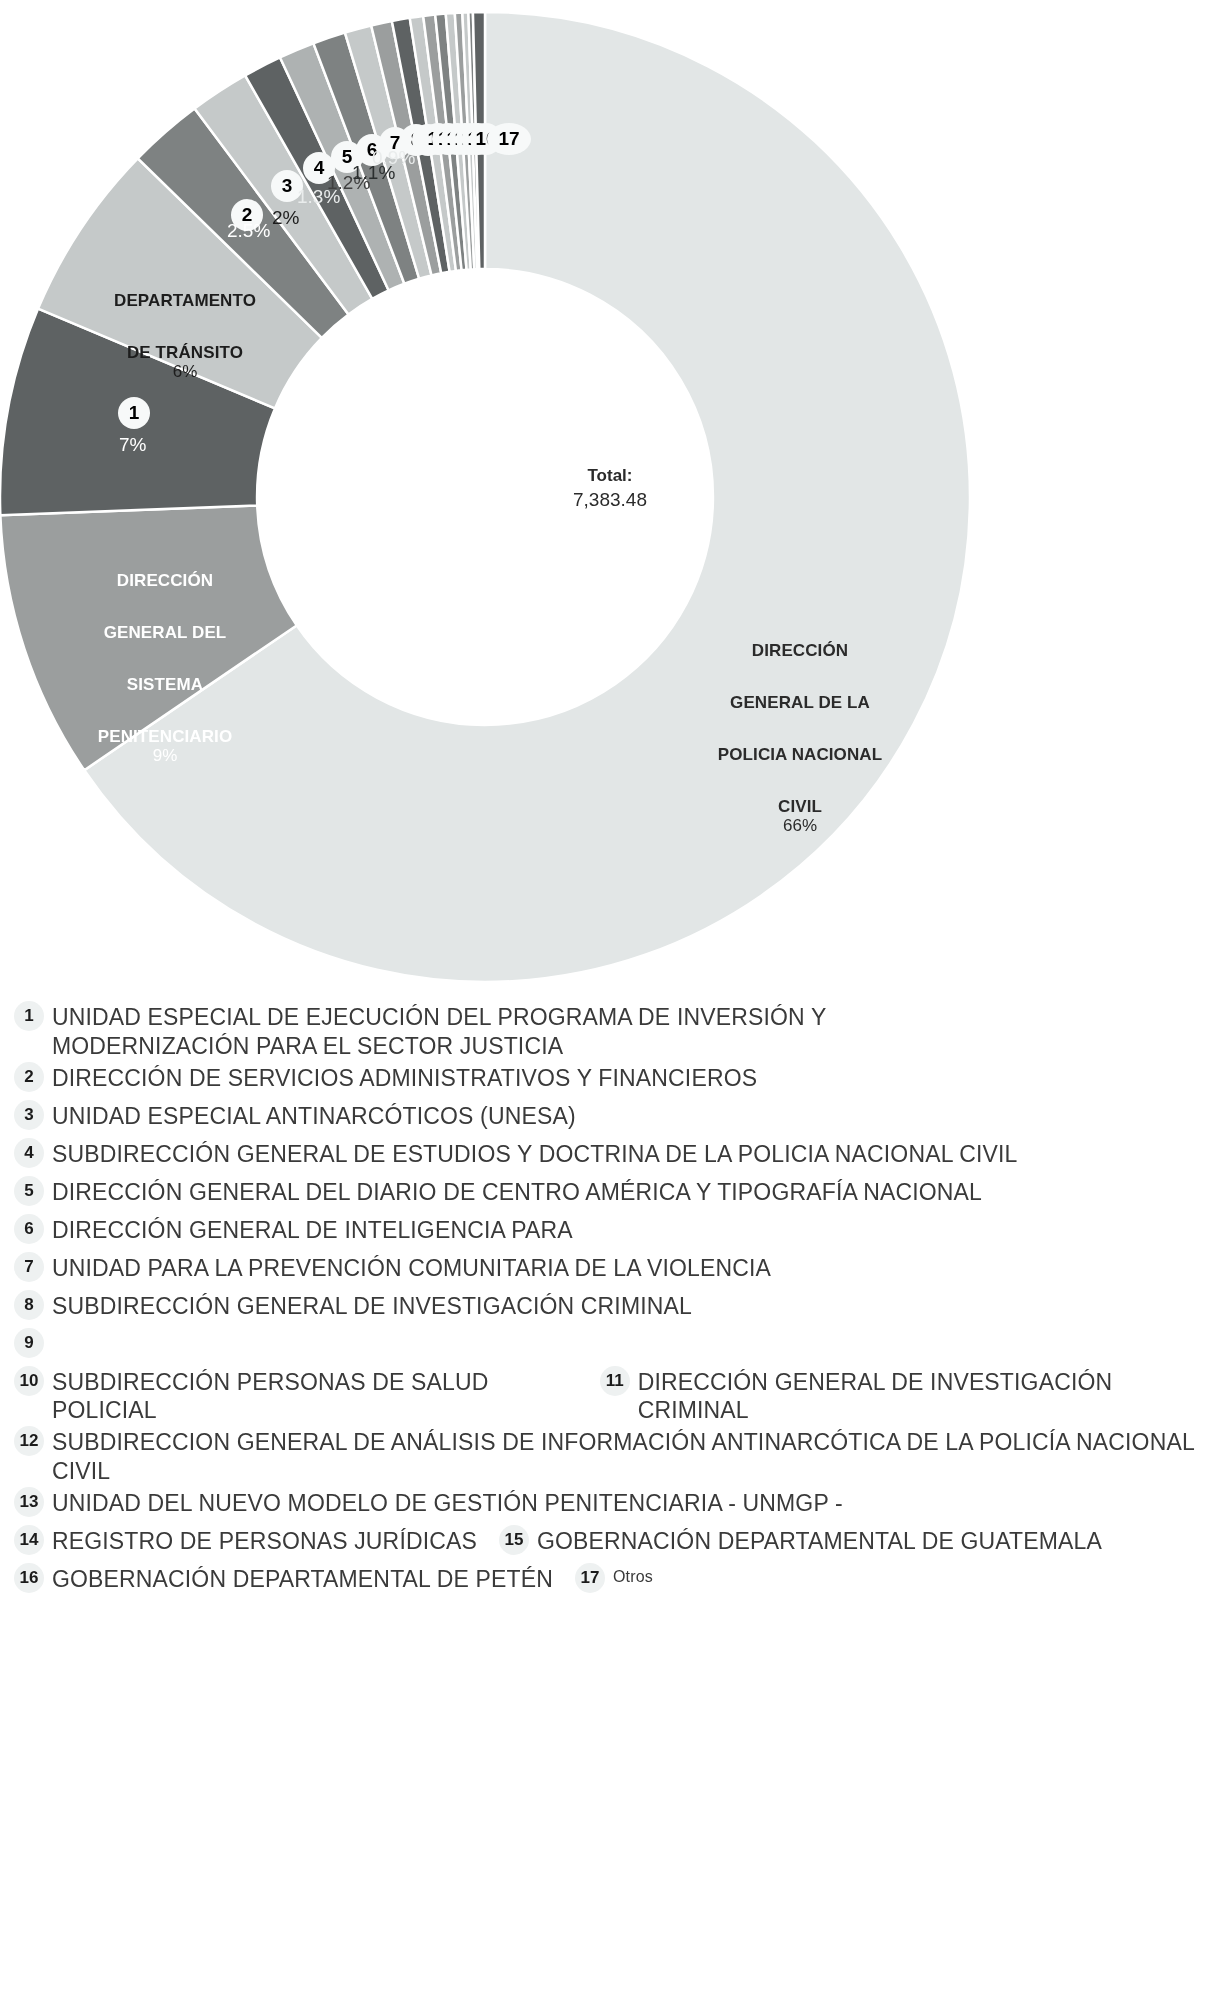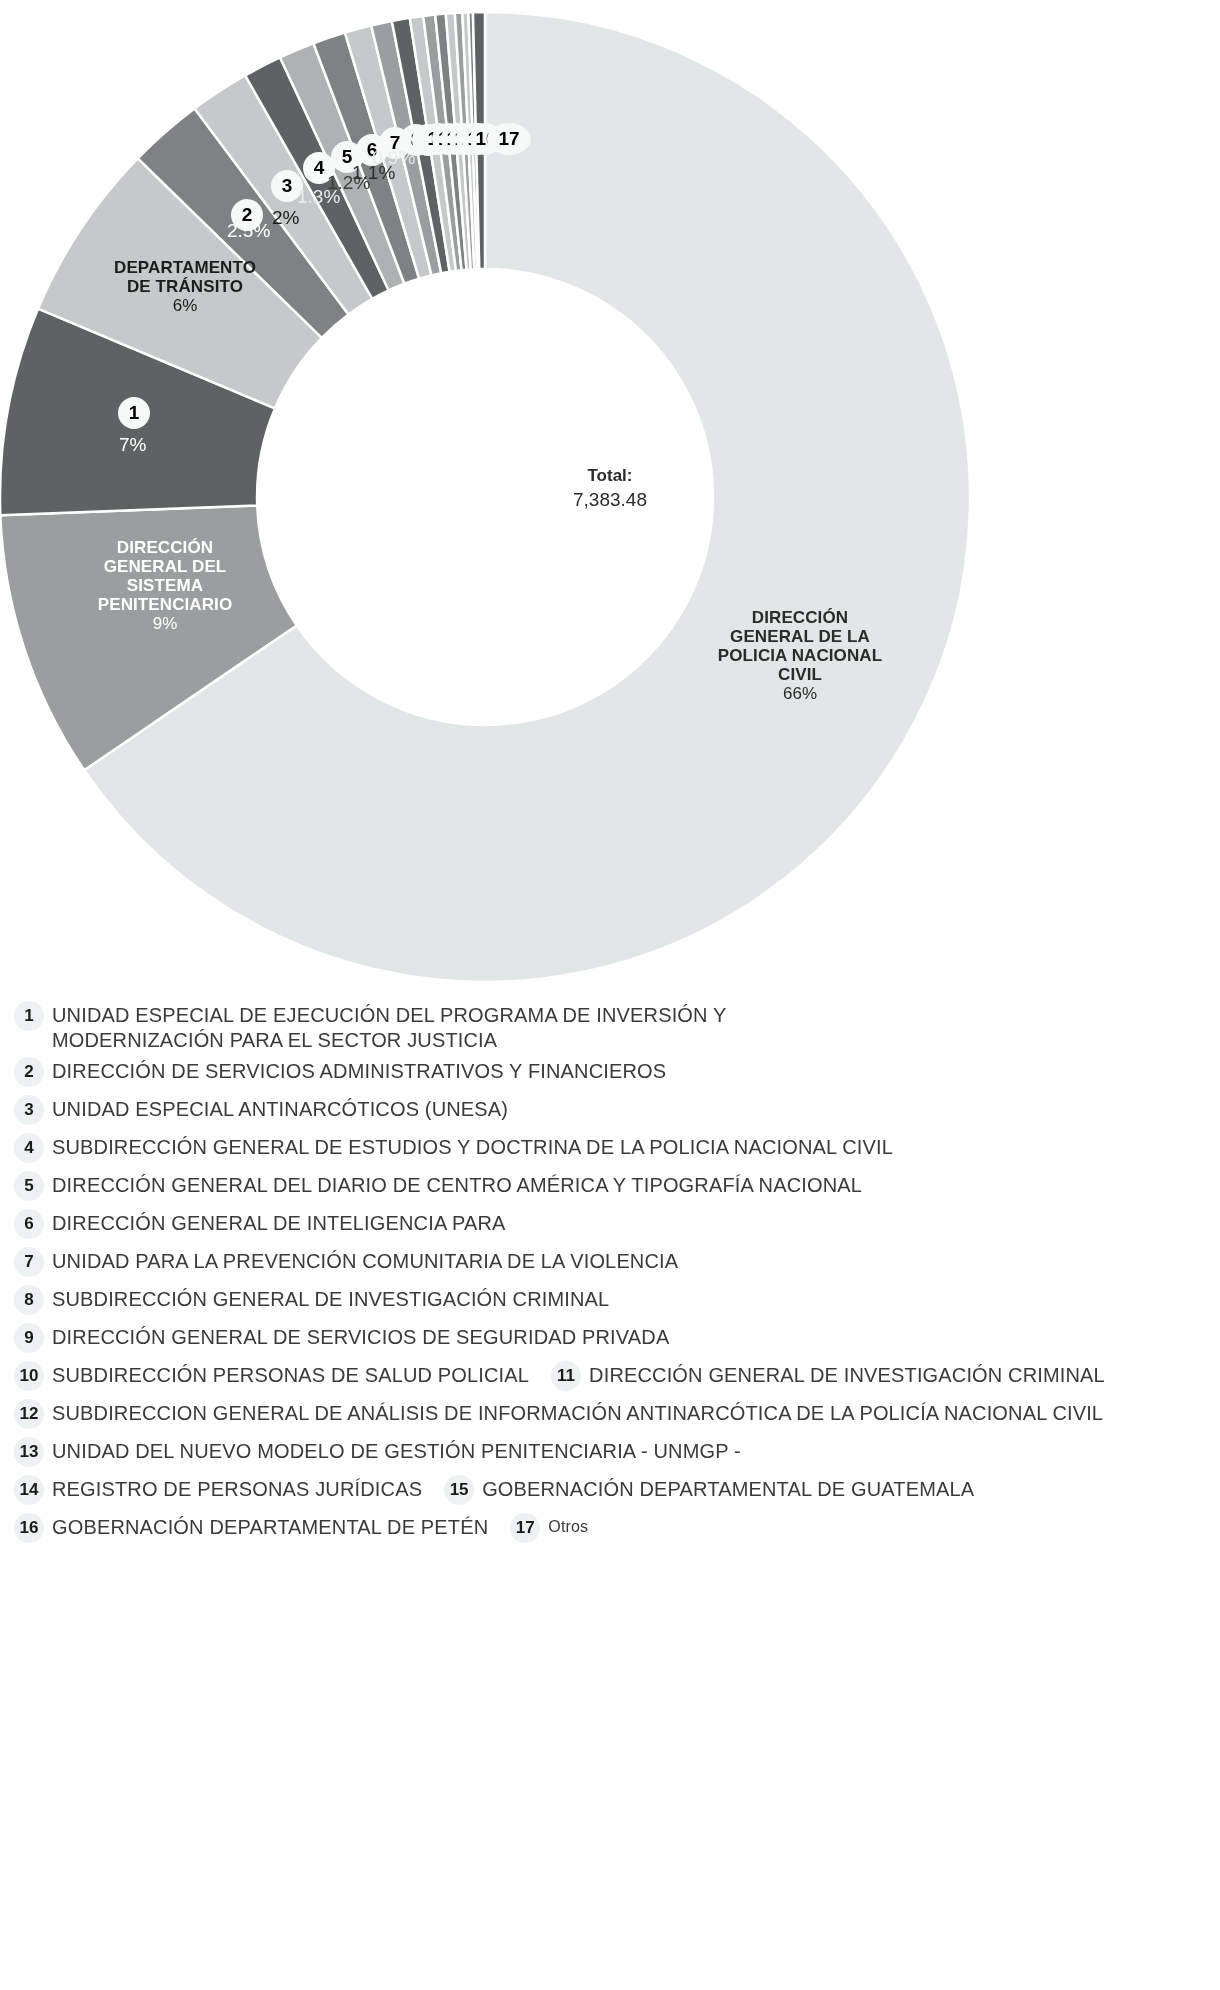--- a/index.html
+++ b/index.html
@@ -1,34 +1,34 @@
 <!DOCTYPE html>
 <html><head>
 <meta charset="utf-8">
 <style>
   html,body{margin:0;padding:0;background:#ffffff;}
   body{width:1220px;height:1990px;font-family:"Liberation Sans",sans-serif;color:#3a3a3a;overflow:hidden;}
   #chart-area{position:relative;width:1220px;height:1000px;}
   #donut-svg{position:absolute;left:0;top:0;}
   .pie-label{position:absolute;text-align:center;line-height:1.12;pointer-events:none;}
-  .pie-label .name{font-weight:bold;font-size:17px;letter-spacing:.1px;}
+  .pie-label .name{font-weight:bold;font-size:17px;letter-spacing:.1px;margin-top:33px;}
   .pie-label .pct{font-size:17px;font-weight:normal;}
   .pie-badge{position:absolute;width:32px;height:32px;background:#f7f9f9;color:#000;
              border-radius:50%;display:flex;align-items:center;justify-content:center;
              font-weight:bold;font-size:19px;}
   .pie-pct{position:absolute;font-size:19px;white-space:nowrap;}
   #center-total{position:absolute;left:0;right:0;text-align:center;}
   #center-total .t-lab{font-weight:bold;font-size:17px;color:#2b2b2b;}
   #center-total .t-val{font-size:19px;color:#2b2b2b;margin-top:3px;}
   #legend{position:relative;width:1220px;padding:0 0 0 0;}
   .legend-row{display:flex;align-items:flex-start;padding:0 14px 0 14px;min-height:38px;}
   .legend-num{flex:0 0 auto;width:30px;height:30px;background:#eef1f1;color:#1b1b1b;
               border-radius:50%;display:flex;align-items:center;justify-content:center;
               font-weight:bold;font-size:17px;margin-right:8px;margin-top:1px;}
-  .legend-txt{font-size:20px;color:#3a3a3a;line-height:1.25;padding-top:3px;
+  .legend-txt{font-size:23px;color:#3a3a3a;line-height:1.25;padding-top:3px;
               letter-spacing:.15px;}
   .legend-txt.small{font-size:16px;}
   .legend-row.tall{min-height:56px;}
 </style>
 </head>
 <body>
 
 <div id="chart-area">
 
   <svg id="donut-svg" width="1220" height="1000" viewBox="0 0 1220 1000">
@@ -154,21 +154,20 @@
     <div class="legend-txt">UNIDAD PARA LA PREVENCIÓN COMUNITARIA DE LA VIOLENCIA</div>
   </div>
 
   <div class="legend-row">
     <div class="legend-num">8</div>
     <div class="legend-txt">SUBDIRECCIÓN GENERAL DE INVESTIGACIÓN CRIMINAL</div>
   </div>
 
   <div class="legend-row">
     <div class="legend-num">9</div>
-    <div class="legend-txt">DIRECCIÓN GENERAL DE SERVICIOS DE SEGURIDAD PRIVADA</div>
   </div>
 
   <div class="legend-row">
     <div class="legend-num">10</div>
     <div class="legend-txt">SUBDIRECCIÓN PERSONAS DE SALUD POLICIAL</div>
     <div class="legend-num" style="margin-left:22px;">11</div>
     <div class="legend-txt">DIRECCIÓN GENERAL DE INVESTIGACIÓN CRIMINAL</div>
   </div>
 
   <div class="legend-row">

